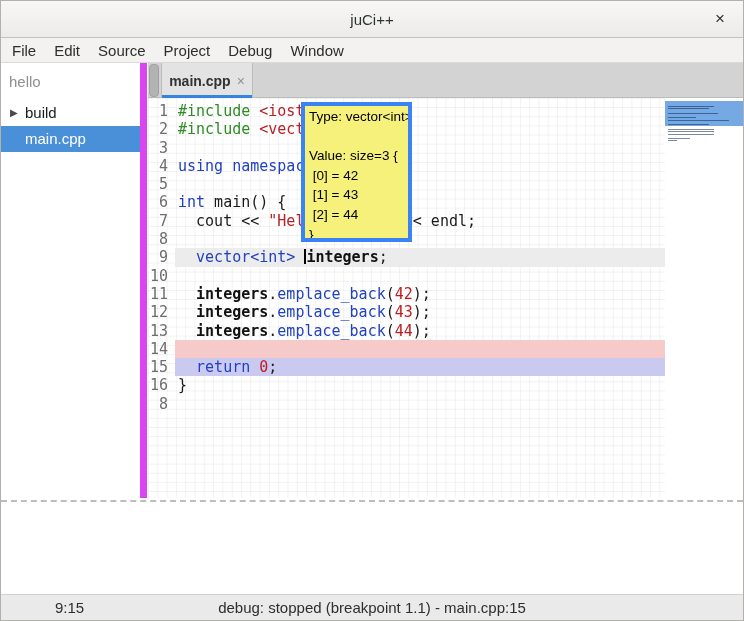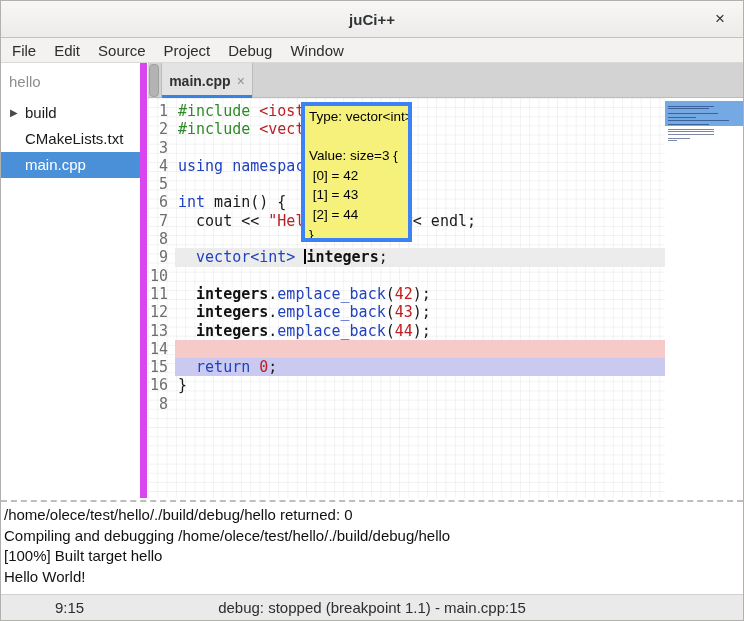--- a/index.html
+++ b/index.html
@@ -10,21 +10,21 @@
     border:1px solid #b2b0ad;background:#ffffff;
   }
   
   .titlebar{
     position:absolute;left:0;top:0;width:742px;height:37px;
     background:linear-gradient(#f8f7f6,#ecebe9);
     border-bottom:1px solid #c3c1be;
   }
   .titlebar .title{
     position:absolute;left:0;right:0;top:0;height:37px;line-height:37px;
-    text-align:center;font-weight:bold;font-size:15px;color:#2e3436;
+    text-align:center;font-weight:normal;font-size:15px;color:#2e3436;
   }
   .close-btn{
     position:absolute;right:10px;top:0;width:26px;height:37px;line-height:36px;
     text-align:center;font-size:17px;color:#2e3436;cursor:default;
   }
   
   .menubar{
     position:absolute;left:0;top:37px;width:742px;height:25px;
     background:#f3f2f1;border-bottom:1px solid #dbd9d7;
     display:flex;align-items:center;padding-left:2px;
@@ -125,21 +125,20 @@
       <div class="menu-item">Source</div>
       <div class="menu-item">Project</div>
       <div class="menu-item">Debug</div>
       <div class="menu-item">Window</div>
     </div>
 
   <div class="sidebar">
     <div class="project-label">hello</div>
     <div class="tree" id="tree">
         <div class="tree-item"><span class="expander">▶</span><span>build</span></div>
-        <div class="tree-item"><span>CMakeLists.txt</span></div>
         <div class="tree-item selected"><span>main.cpp</span></div>
       </div>
   </div>
 
   <div class="tabbar">
     <div class="tab-scroll-thumb"></div>
     <div class="tab">
       <span class="tab-label">main.cpp</span>
       <span class="tab-close">×</span>
       <span class="active-underline"></span>
@@ -190,25 +189,19 @@
         </div>
     </div>
   </div>
 
   <div class="debug-tooltip" id="tooltip"><div>Type: vector&lt;int&gt;</div><div>&nbsp;</div><div>Value: size=3 {</div><div> [0] = 42</div><div> [1] = 43</div><div> [2] = 44</div><div>}</div></div>
 
   <div class="splitter">
     <div class="dash"></div>
   </div>
 
-  <div class="terminal" id="terminal">
-      <div class="terminal-line">/home/olece/test/hello/./build/debug/hello returned: 0</div>
-      <div class="terminal-line">Compiling and debugging /home/olece/test/hello/./build/debug/hello</div>
-      <div class="terminal-line">[100%] Built target hello</div>
-      <div class="terminal-line">Hello World!</div>
-    </div>
 
   <div class="statusbar">
     <div class="status-left">9:15</div>
     <div class="status-center">debug: stopped (breakpoint 1.1) - main.cpp:15</div>
   </div>
 
 </div>
 
 </body></html>

